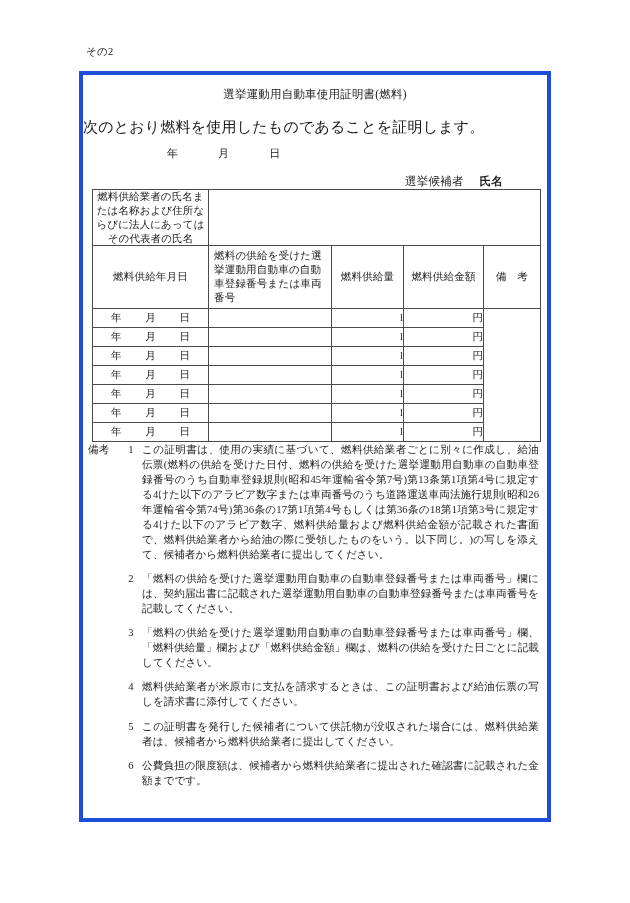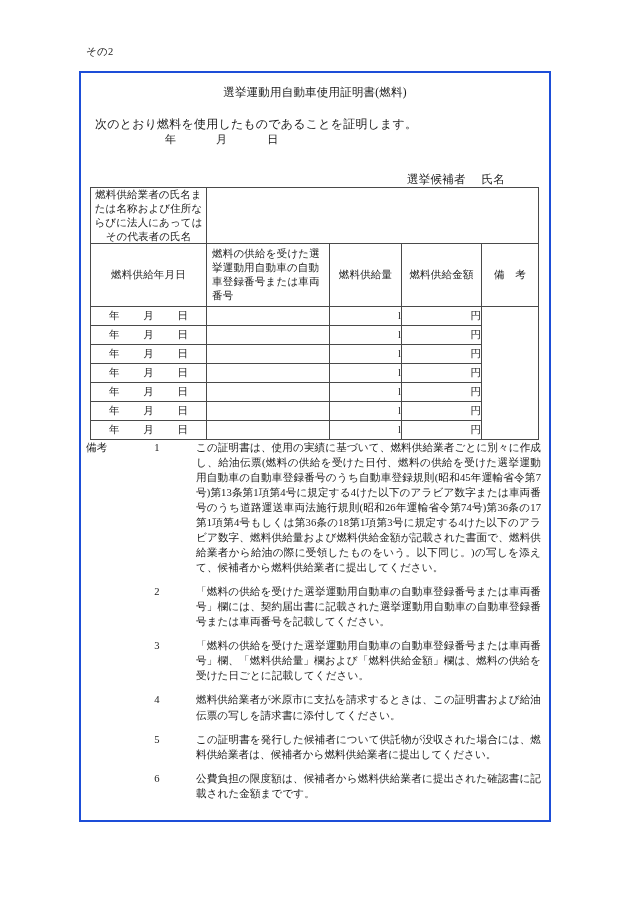--- a/index.html
+++ b/index.html
@@ -27,62 +27,62 @@
     white-space: nowrap;
   }
 
   
   .frame {
     position: absolute;
     left: 79px;
     top: 71px;
     width: 472px;
     height: 751px;
-    border: 2px solid #1d4ed8;
+    border: 4px solid #1d4ed8;
     box-sizing: border-box;
   }
 
   
   .doc-title {
     position: absolute;
     left: 0;
     right: 0;
     top: 12px;
     text-align: center;
     font-size: 11.5px;
     letter-spacing: 0.2px;
   }
   .statement {
     position: absolute;
-    left: 14px;
+    left: 0;
     top: 43px;
-    font-size: 12px;
+    font-size: 15px;
     letter-spacing: 0.2px;
     text-align: center;
   }
   .dateline {
     position: absolute;
     left: 84px;
-    top: 59px;
+    top: 71px;
     font-size: 11px;
     letter-spacing: 0.2px;
   }
   .dateline span { display: inline-block; }
   .dateline .gap-a { width: 34px; }
   .dateline .gap-b { width: 34px; }
 
   .candidate-line {
     position: absolute;
     right: 44px;
     top: 99px;
     font-size: 11.5px;
     letter-spacing: 0.2px;
     white-space: nowrap;
   }
-  .candidate-line .nm { margin-left: 16px; }
+  .candidate-line .nm { margin-left: 16px; font-weight: bold; }
 
   
   table.form {
     position: absolute;
     left: 9px;
     top: 114px;
     width: 448px;
     border-collapse: collapse;
     table-layout: fixed;
     font-size: 10.5px;
@@ -143,21 +143,20 @@
     left: 5px;
     right: 8px;
     top: 367px;
     font-size: 10.6px;
     line-height: 1.42;
   }
   .note-row {
     display: flex;
     align-items: flex-start;
     margin-bottom: 9px;
-    gap: 28px;
   }
   .note-row:last-child { margin-bottom: 0; }
   .note-lead {
     width: 32px;
     flex: 0 0 32px;
     text-align: left;
     letter-spacing: 0.2px;
   }
   .note-num {
     width: 22px;

